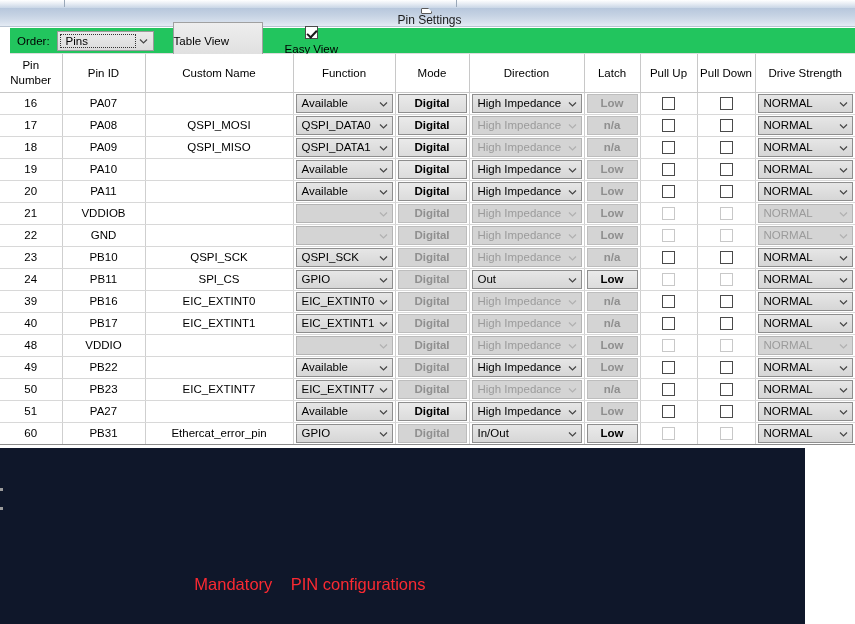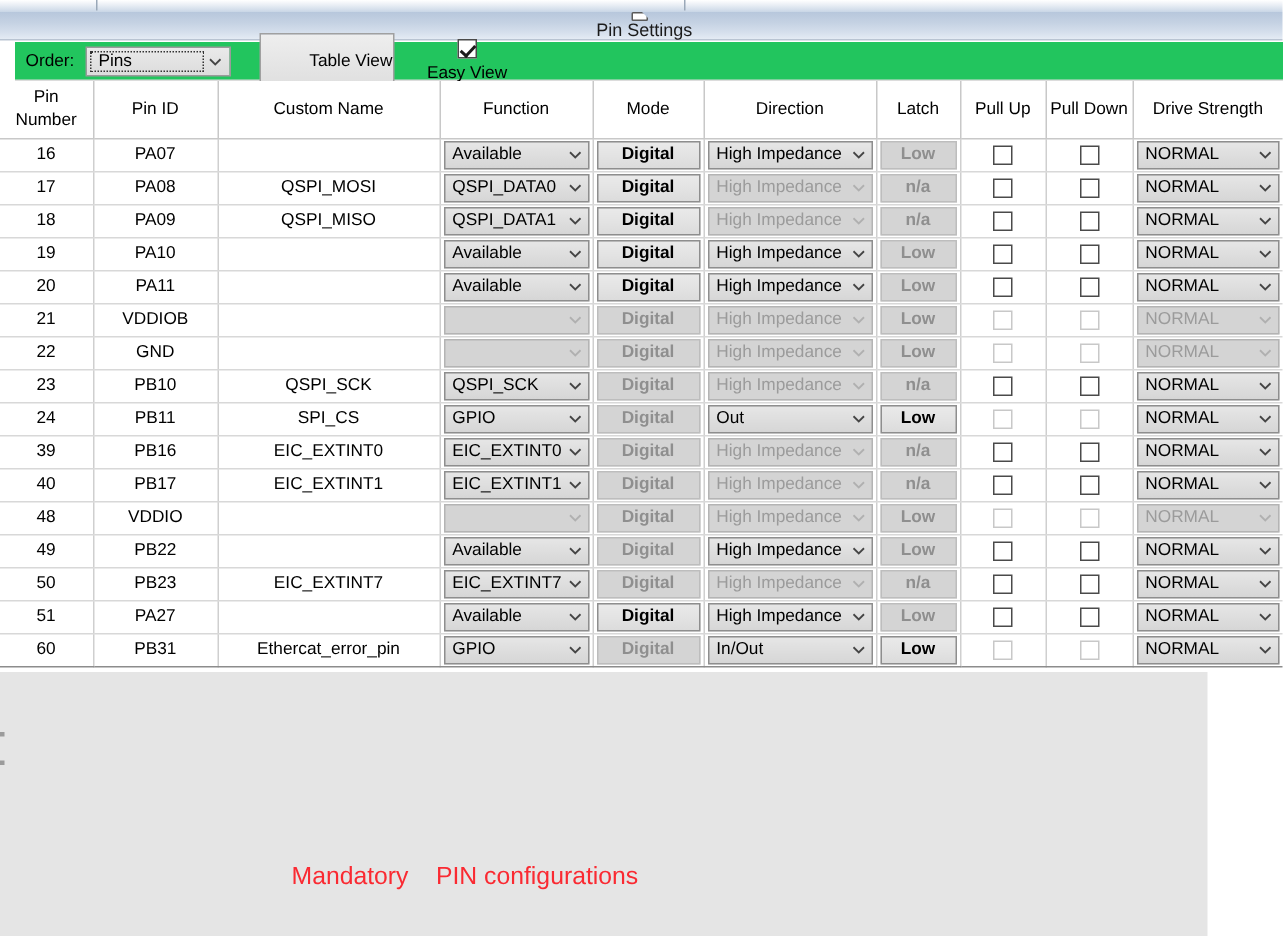--- a/index.html
+++ b/index.html
@@ -82,21 +82,21 @@
     border: 1px dotted #333;
   }
   #order-combo .combo-value { position: relative; z-index: 2; padding-left: 3px; }
 
   #table-view-btn {
     margin-left: 19px;
     width: 90px; height: 38px;
     background: linear-gradient(to bottom, #eeeeee, #dedede);
     border: 1px solid #a0a0a0;
     font-size: 11.5px;
-    display: flex; align-items: center; justify-content: flex-end;
+    display: flex; align-items: center; justify-content: flex-start;
     cursor: default;
   }
 
   #easy-view-wrap {
     margin-left: 22px;
     display: flex; align-items: center; gap: 4px;
     font-size: 11.5px; cursor: default; flex-direction: column;
   }
   .cbx {
     width: 13px; height: 13px; background: #fff;
@@ -177,21 +177,21 @@
     background: #d4d4d4; border-color: #bdbdbd; color: #8f8f8f;
   }
 
   .cbx-cell { display: flex; align-items: center; justify-content: center; }
 
   .plain { white-space: nowrap; overflow: hidden; text-overflow: ellipsis; margin-top: 16px; }
 
   
   #below {
     position: absolute; left: 0; top: 448px; width: 805px; height: 176px;
-    background: #e5e5e5;
+    background: #0f172a;
   }
   #below .edge-mark {
     position: absolute; left: 0; width: 3px; height: 3px; background: #9b9b9b;
   }
   #annotation {
     position: absolute;
     left: 176px; top: 87px;
     color: #fa2a32;
     font-size: 16.5px;
     line-height: 33px;

